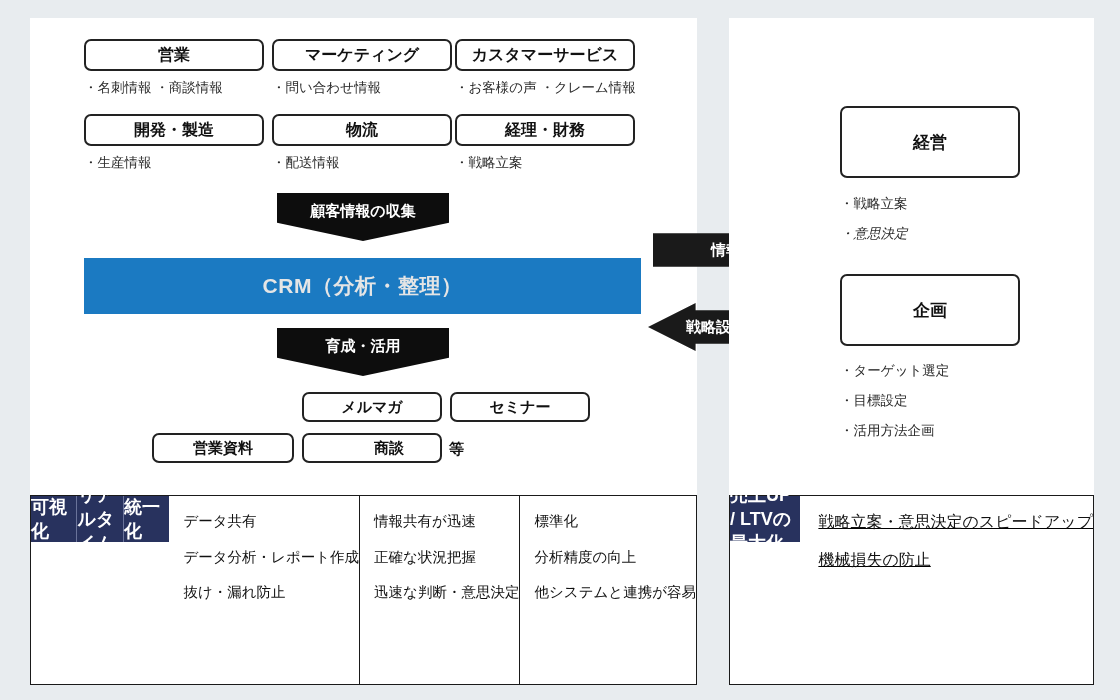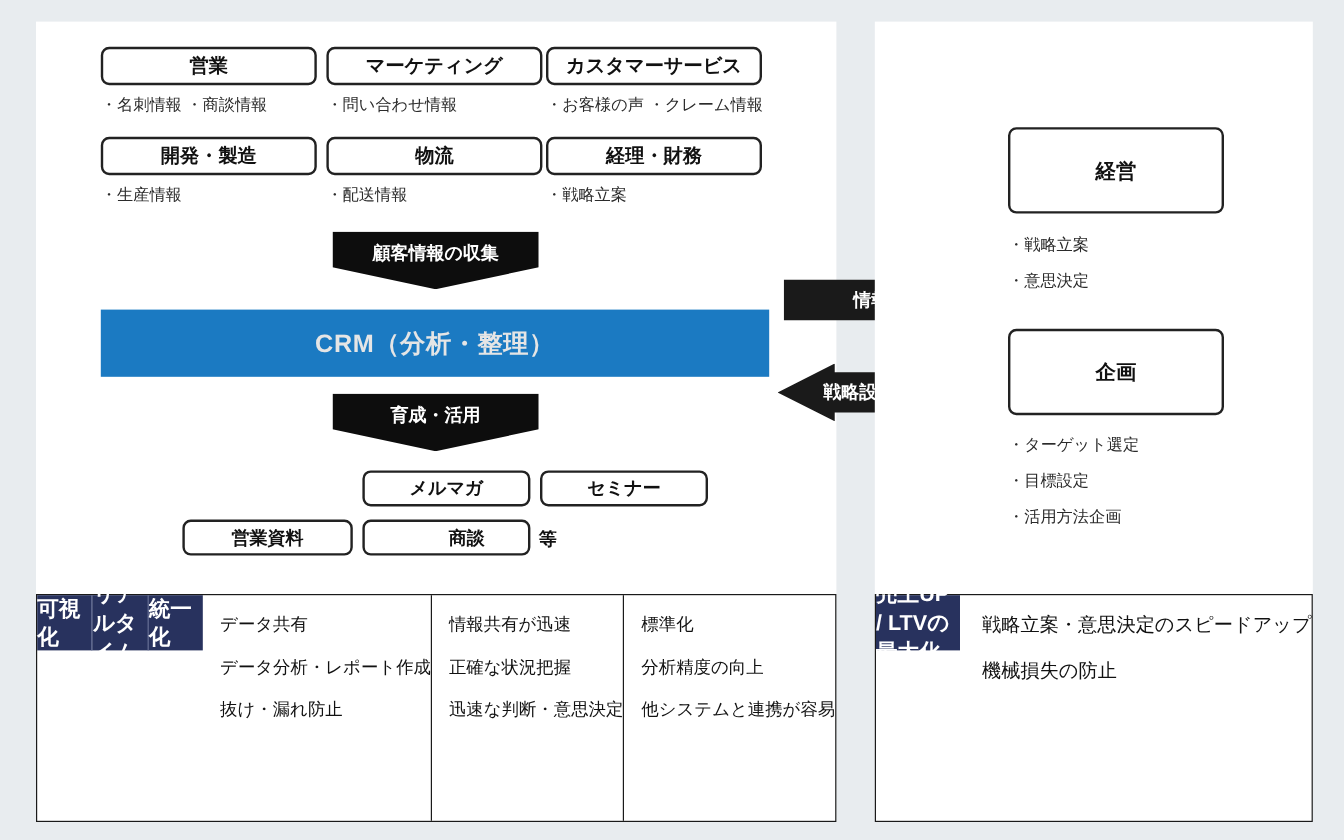--- a/index.html
+++ b/index.html
@@ -127,21 +127,21 @@
     padding: 18px 0 0 14px;
   }
   .bt-body-cell:last-child { border-right: none; }
   .bt-item {
     font-size: 14.5px;
     color: #111111;
     line-height: 1;
     margin-bottom: 21px;
     white-space: nowrap;
   }
-  #btable-right .bt-body-cell { padding: 18px 0 0 18px; }
+  #btable-right .bt-body-cell { padding: 18px 0 0 18px; text-decoration: underline; }
   #btable-right .bt-item { font-size: 16px; margin-bottom: 22px; }
 
   .etc-label {
     position: absolute;
     font-size: 15px; font-weight: bold; color: #111111;
   }
 </style>
 </head>
 <body>
 
@@ -180,21 +180,21 @@
   <div class="dept-box" style="left:302px; top:433px; width:140px; height:30px; font-size:15px;padding-left:34px;">商談</div>
   <div class="etc-label" style="left:449px; top:440px;">等</div>
 
   <div class="arrow-h" id="arrow-share">情報共有</div>
   <div class="arrow-h" id="arrow-strategy">戦略設定</div>
 
   <div class="panel-white" id="right-panel"></div>
 
   <div class="dept-box" style="left:840px; top:106px; width:180px; height:72px; font-size:17px;">経営</div>
   <div class="rnote" style="left:840px; top:195px;">・戦略立案</div>
-  <div class="rnote" style="left:840px; top:225px;">・意思決定</div>
+  <div class="rnote" style="left:840px; top:225px;font-style:italic;">・意思決定</div>
 
   <div class="dept-box" style="left:840px; top:274px; width:180px; height:72px; font-size:17px;">企画</div>
   <div class="rnote" style="left:840px; top:362px;">・ターゲット選定</div>
   <div class="rnote" style="left:840px; top:392px;">・目標設定</div>
   <div class="rnote" style="left:840px; top:422px;">・活用方法企画</div>
 
   <div class="btable" id="btable-left">
     <div class="bt-head-row">
       <div class="bt-head-cell">可視化</div>
       <div class="bt-head-cell">リアルタイム</div>

